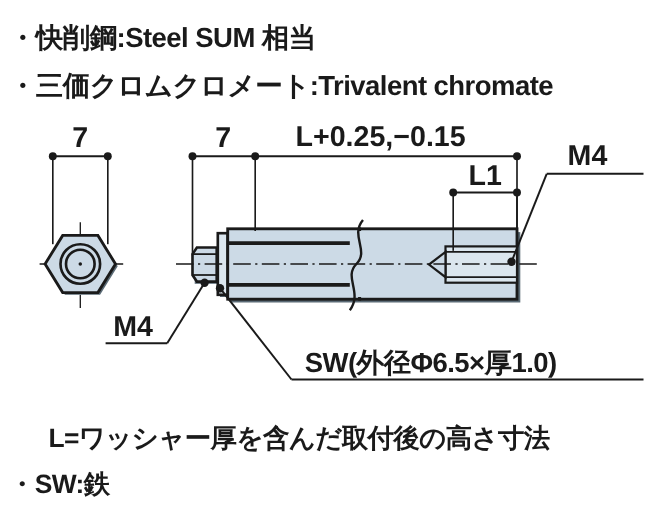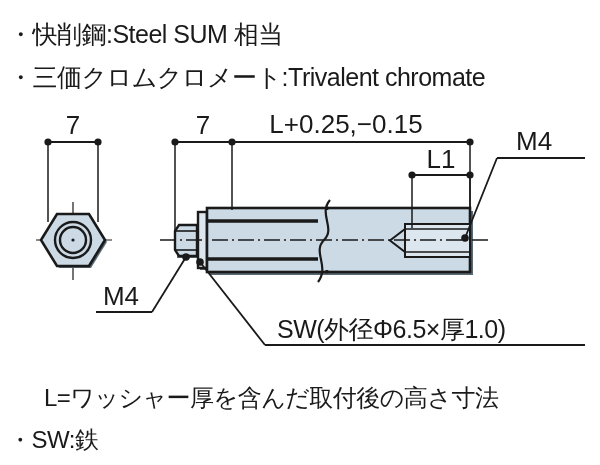--- a/index.html
+++ b/index.html
@@ -14,20 +14,21 @@
     overflow: hidden;
     font-family: "Liberation Sans", "DejaVu Sans", sans-serif;
     color: #1a1a1a;
   }
   #drawing-root {
     position: absolute;
     left: 0;
     top: 0;
     width: 600px;
     height: 465px;
+    font-weight: bold;
   }
   svg { display: block; }
   .spec-text {
     font-family: "Liberation Sans", "DejaVu Sans", sans-serif;
     font-size: 25px;
     fill: #1a1a1a;
     letter-spacing: -0.5px;
   }
   .note-text {
     font-family: "Liberation Sans", "DejaVu Sans", sans-serif;

